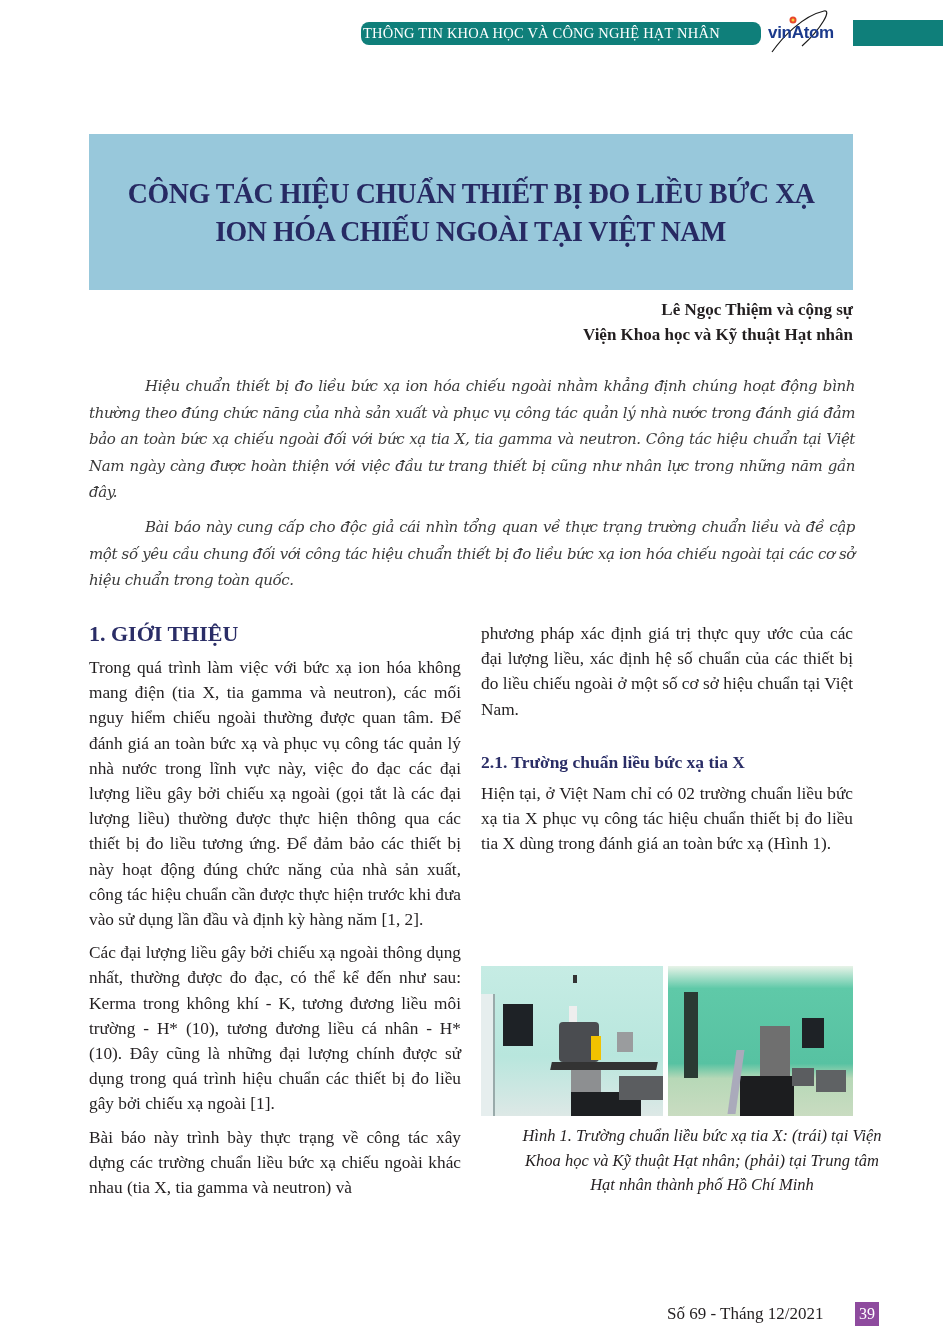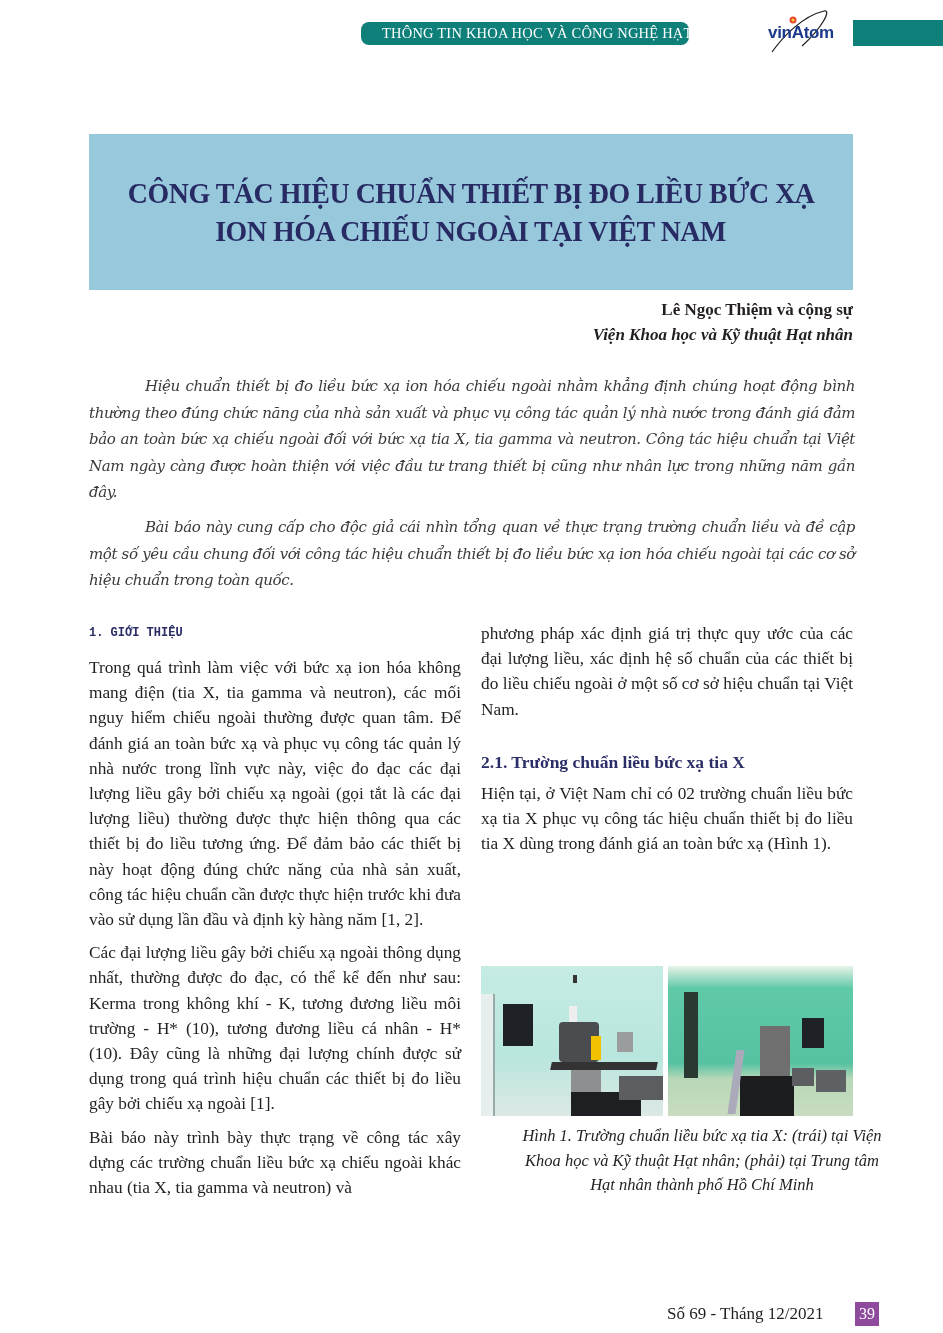--- a/index.html
+++ b/index.html
@@ -1,24 +1,24 @@
 <!DOCTYPE html>
 <html><head>
   <meta charset="utf-8">
   <style>
     * { box-sizing: border-box; margin: 0; padding: 0; }
     html, body { width: 943px; height: 1333px; background: #ffffff; overflow: hidden; }
     body { position: relative; font-family: "Liberation Serif", serif; color: #231f20; }
 
     
     .header-pill {
-      position: absolute; left: 361px; top: 22px; width: 328px; height: 23px;
+      position: absolute; left: 361px; top: 22px; width: 400px; height: 23px;
       background: #0f7f7a; border-radius: 8px;
       color: #ffffff; font-family: "Liberation Serif", serif; font-size: 14.5px;
-      letter-spacing: 0.2px; line-height: 23px; padding-left: 21px; white-space: nowrap;
+      letter-spacing: 0.2px; line-height: 23px; padding-left: 2px; white-space: nowrap;
     }
     .logo {
       position: absolute; left: 762px; top: 8px; width: 88px; height: 46px;
     }
     .logo-text {
       position: absolute; left: 6px; top: 15px; font-family: "Liberation Sans", sans-serif;
       font-weight: bold; font-size: 17px; color: #1b3a8c; letter-spacing: -0.3px;
     }
     .header-block {
       position: absolute; left: 853px; top: 20px; width: 90px; height: 26px; background: #0f7f7a;
@@ -35,21 +35,21 @@
       font-size: 30px; line-height: 38px; white-space: nowrap; letter-spacing: -0.5px;
       transform: scaleX(0.93);
     }
 
     
     .author {
       position: absolute; right: 90px; top: 300px; font-weight: bold; font-size: 17px;
       color: #231f20;
     }
     .affiliation {
-      position: absolute; right: 90px; top: 325px; font-weight: bold; font-style: italic;
+      position: absolute; right: 90px; top: 325px; font-weight: bold; 
       font-size: 17px; color: #231f20;
     }
 
     
     .abstract {
       position: absolute; left: 89px; width: 766px;
       font-family: "DejaVu Serif", serif; font-style: italic; font-size: 15px;
       line-height: 26.5px; text-align: justify; color: #3a3a3a; letter-spacing: -0.4px;
     }
     .abstract p { text-indent: 56px; }
@@ -58,22 +58,22 @@
 
     
     .col {
       position: absolute; width: 372px; font-family: "Liberation Serif", serif;
       font-size: 17.3px; line-height: 25.2px; text-align: justify; color: #231f20;
     }
     .col-left { left: 89px; top: 621px; }
     .col-right { left: 481px; top: 621px; }
     .col p { margin-bottom: 8px; }
     .h1 {
-      font-weight: bold; color: #2a2d66; font-size: 12px; line-height: 25px;
-      margin-bottom: 9px; text-align: left; font-family: Liberation Mono, monospace;
+      font-weight: bold; color: #2a2d66; font-size: 22px; line-height: 25px;
+      margin-bottom: 9px; text-align: left;
     }
     .h2 {
       font-weight: bold; color: #2a2d66; font-size: 17.5px; line-height: 25px;
       margin-bottom: 6px; text-align: left;
     }
 
     
     .figure { position: absolute; left: 481px; top: 966px; width: 372px; height: 150px; }
     .photo {
       position: absolute; top: 0; height: 150px; overflow: hidden;

